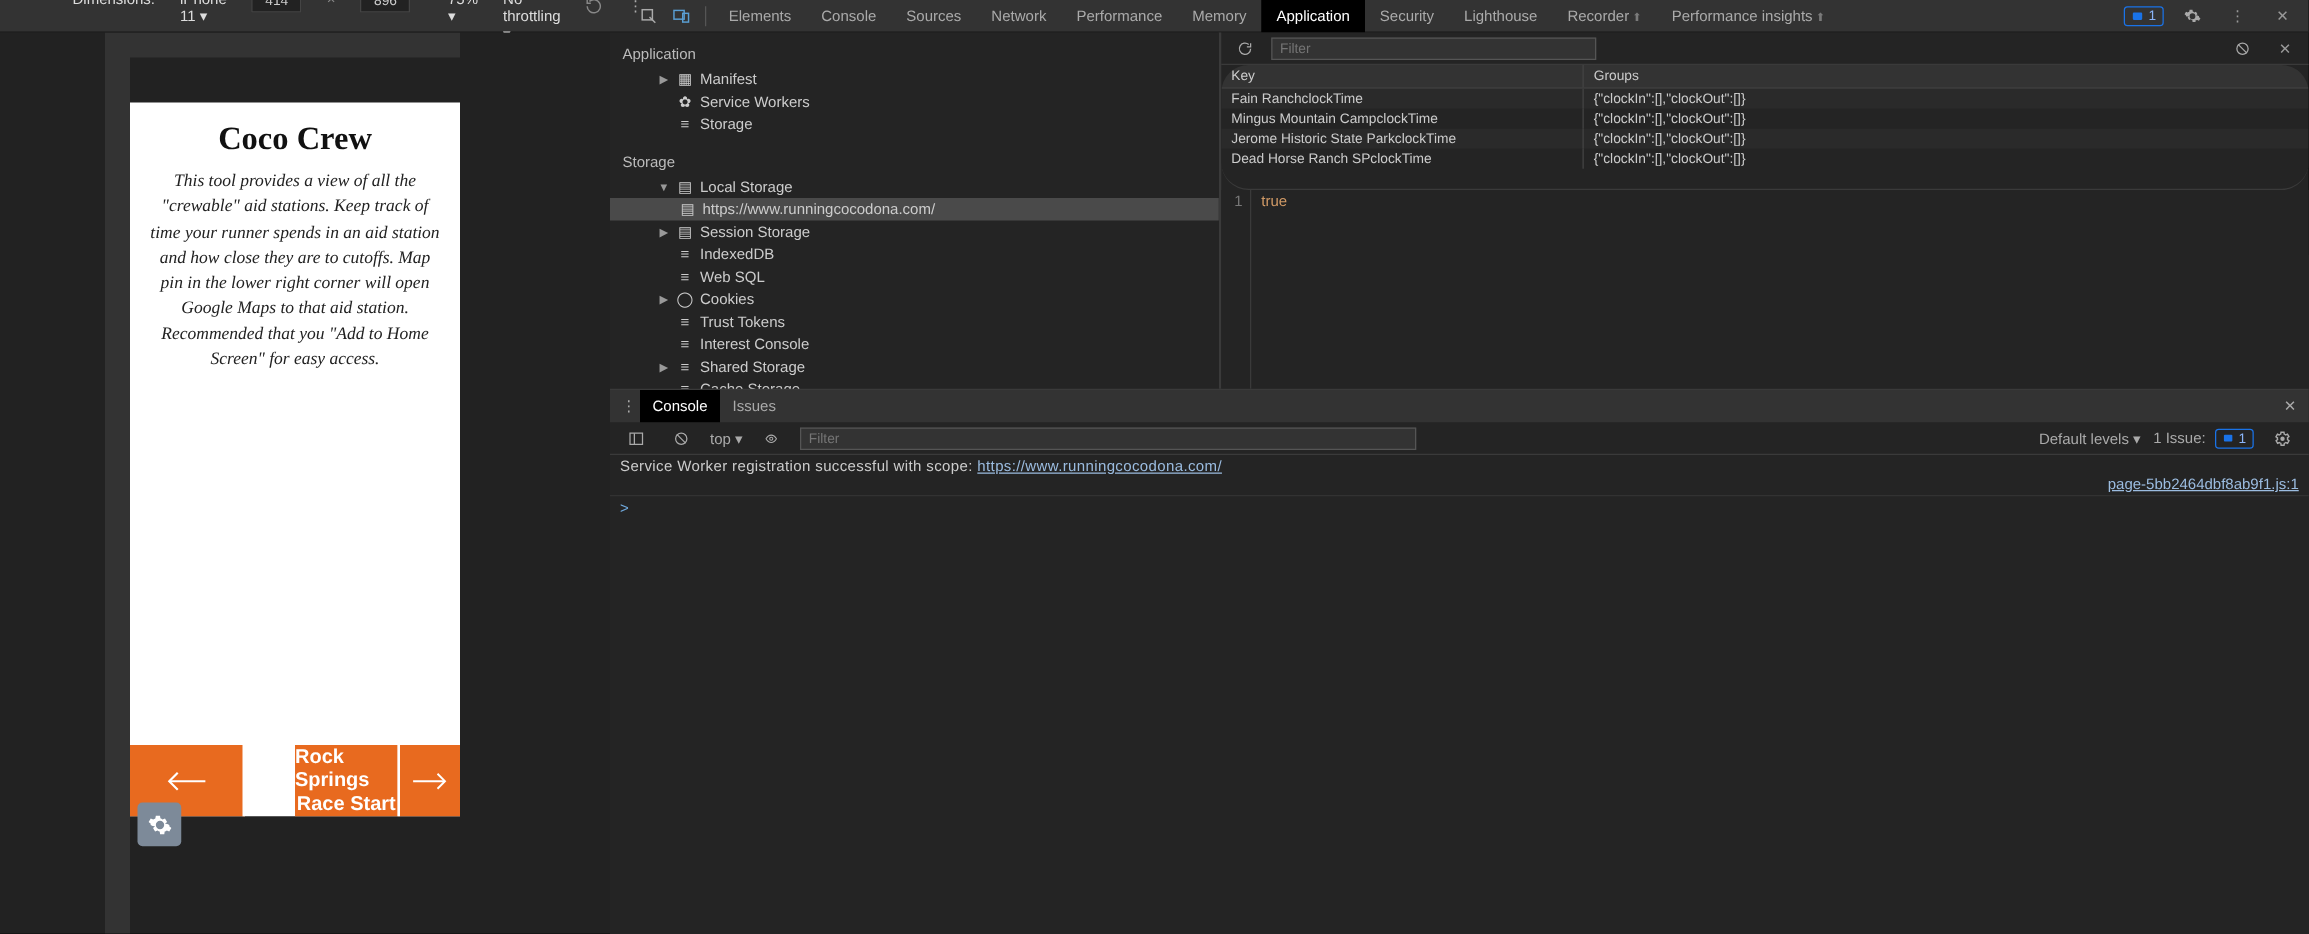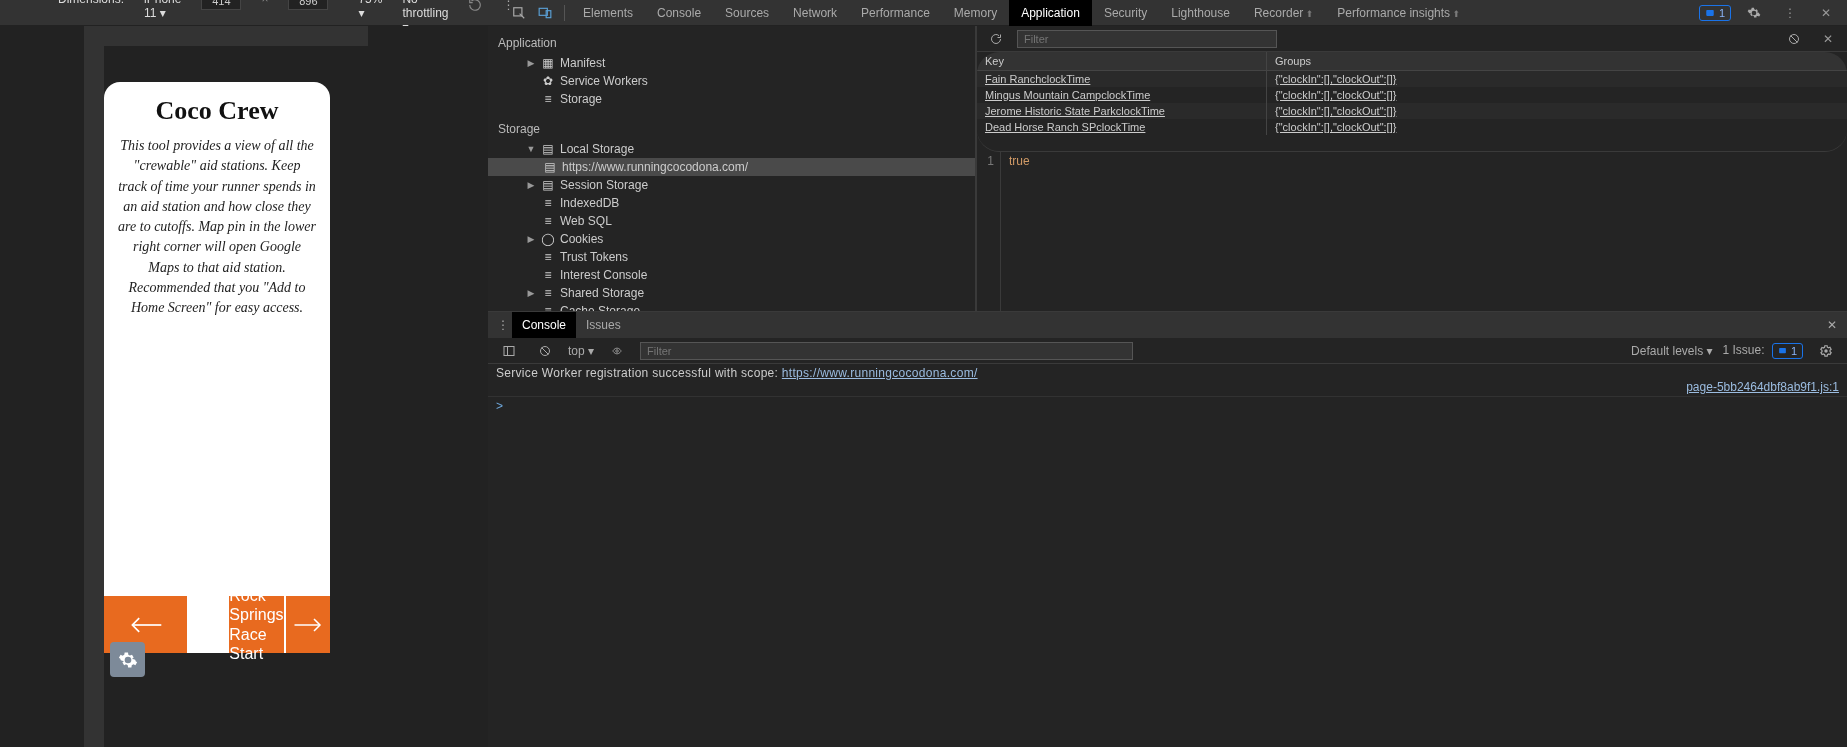--- a/index.html
+++ b/index.html
@@ -18,30 +18,30 @@
 .panel-tab.active { background:#000; color:#fff; }
 .top-right { margin-left:auto; display:flex; align-items:center; gap:10px; }
 .issue-badge { display:flex; align-items:center; gap:4px; border:1px solid #1a73e8; border-radius:3px; padding:1px 5px; color:#8ab4f8; font-size:11px; }
 
 .main-row { display:flex; height:721px; }
 
 
 .device-pane { width:488px; height:721px; background:#222; position:relative; overflow:hidden; }
 .ruler-h { position:absolute; top:0; left:104px; height:20px; width:264px; background:#333; }
 .ruler-v { position:absolute; top:0; left:84px; width:20px; height:721px; background:#333; }
-.phone-frame { position:absolute; left:104px; top:56px; width:226px; height:571px; background:#fff; display:flex; flex-direction:column;border-radius:16px; }
+.phone-frame { position:absolute; left:104px; top:56px; width:264px; height:571px; background:#fff; display:flex; flex-direction:column; }
 .app-content { flex:1; padding:14px 10px; text-align:center; }
 .app-title { font-family:Georgia,serif; font-weight:bold; font-size:26px; color:#111; margin-bottom:10px; }
 .app-desc { font-family:Georgia,serif; font-style:italic; font-size:14px; color:#222; line-height:1.45; padding:0 4px; }
 .gear-btn { position:absolute; left:110px; bottom:70px; width:35px; height:35px; background:#7d8a99; border-radius:4px; display:flex; align-items:center; justify-content:center; }
 .gear-btn svg { fill:#fff; }
 .bottom-bar { height:60px; display:flex; border-top:3px solid #fff; }
 .nav-btn { background:#e86a1f; display:flex; align-items:center; justify-content:center; color:#fff; }
 .nav-btn.left { width:92px; border-right:2px solid #fff; }
-.nav-btn.center { flex:1; flex-direction:column; font-family:Georgia,serif; font-weight:normal; font-size:16px; line-height:1.2;margin-left:40px; }
+.nav-btn.center { flex:1; flex-direction:column; font-family:Georgia,serif; font-weight:bold; font-size:16px; line-height:1.2;margin-left:40px; }
 .nav-btn.right { width:50px; border-left:2px solid #fff; }
 
 
 .dt-body { flex:1; display:flex; flex-direction:column; background:#242424; }
 .app-panels { height:285px; display:flex; }
 .app-sidebar { width:488px; border-right:1px solid #3a3a3a; overflow:auto; background:#242424; padding-top:6px; }
 .side-head { color:#bbb; font-size:12px; padding:4px 10px; }
 .tree-row { display:flex; align-items:center; height:18px; font-size:12px; color:#ccc; padding-left:20px; gap:6px; }
 .tree-row.selected { background:#4a4a4a; }
 .tw { width:10px; display:inline-block; text-align:center; color:#999; font-size:9px; }
@@ -50,21 +50,21 @@
 .tree-row.gchild { padding-left:56px; }
 
 .storage-view { flex:1; display:flex; flex-direction:column; border-left:1px solid #3a3a3a; }
 .sv-toolbar { height:26px; display:flex; align-items:center; padding:0 6px; gap:8px; border-bottom:1px solid #3a3a3a; }
 .sv-toolbar input { flex:1; max-width:260px; height:18px; background:#333; border:1px solid #555; color:#ccc; padding:0 6px; font-size:11px; }
 .kv-table { height:100px; overflow:auto; border-bottom:1px solid #3a3a3a;border-radius:22px; }
 .kv-head { display:flex; background:#333; border-bottom:1px solid #444; }
 .kv-head div { padding:3px 8px; font-size:11px; color:#ccc; }
 .kv-key { width:290px; border-right:1px solid #444; }
 .kv-val { flex:1; }
-.kv-row { display:flex; font-size:11px;text-decoration:underline; }
+.kv-row { display:flex; font-size:11px; }
 .kv-row:nth-child(odd) { background:#2a2a2a; }
 .kv-row:nth-child(even) { background:#242424; }
 .kv-row div { padding:2px 8px; white-space:nowrap; overflow:hidden; }
 .value-preview { flex:1; background:#242424; font-family:monospace; font-size:12px; display:flex; }
 .value-preview .ln { width:24px; text-align:right; color:#777; border-right:1px solid #3a3a3a; padding:2px 6px; }
 .value-preview .vt { padding:2px 8px; color:#d19a66; }
 
 .drawer { flex:1; display:flex; flex-direction:column; border-top:1px solid #3a3a3a; }
 .drawer-tabs { height:26px; display:flex; align-items:center; background:#333; gap:0; padding-left:6px; }
 .drawer-tabs .kebab { width:18px; text-align:center; color:#aaa; }

